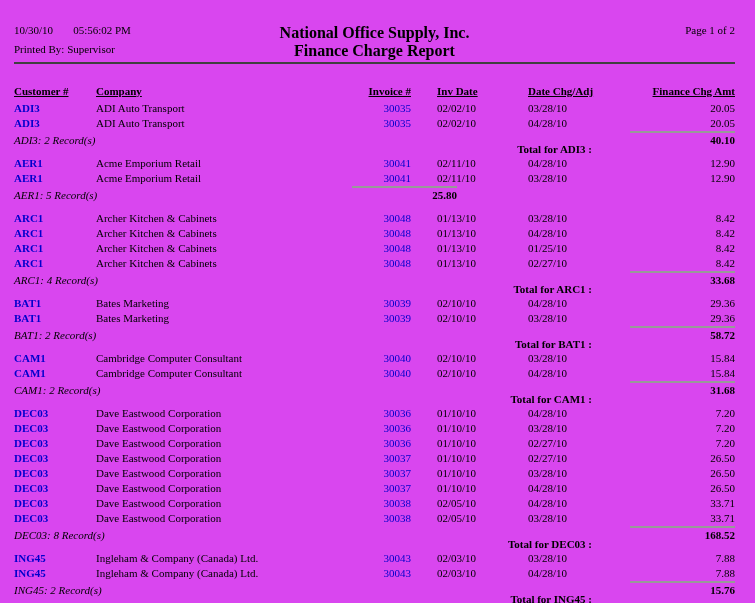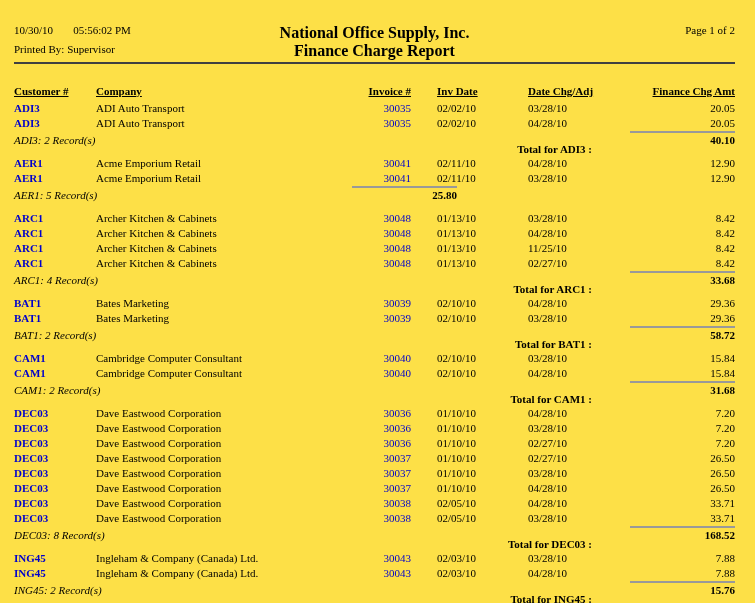--- a/index.html
+++ b/index.html
@@ -1,21 +1,21 @@
 <!DOCTYPE html>
 <html><head>
 <meta charset="utf-8">
 <style>
   * { margin:0; padding:0; box-sizing:border-box; }
   html,body { background:#fff; }
   .page {
     width:755px; height:603px;
     padding:24px 20px 0 14px;
     font-family:"Liberation Serif","DejaVu Serif",serif;
-    font-size:11px; color:#000; background:#fde047;
+    font-size:11px; color:#000; background:#d946ef;
     overflow:hidden; position:relative;
   }
   
   .header-top { position:relative; height:18px; }
   .header-left { position:absolute; left:0; top:0; white-space:nowrap; }
   .header-left .t { margin-left:20px; }
   .company-name { text-align:center; font-weight:bold; font-size:16px; }
   .page-number { position:absolute; right:0; top:0; }
   .header-second { position:relative; height:20px; }
   .printed-by { position:absolute; left:0; top:1px; }
@@ -135,21 +135,21 @@
     <span class="c3 inv-link">30048</span>
     <span class="c4">01/13/10</span>
     <span class="c5">04/28/10</span>
     <span class="c6">8.42</span>
   </div>
         <div class="row">
     <span class="c1 cust-link">ARC1</span>
     <span class="c2">Archer Kitchen &amp; Cabinets</span>
     <span class="c3 inv-link">30048</span>
     <span class="c4">01/13/10</span>
-    <span class="c5">11/25/10</span>
+    <span class="c5">01/25/10</span>
     <span class="c6">8.42</span>
   </div>
         <div class="row">
     <span class="c1 cust-link">ARC1</span>
     <span class="c2">Archer Kitchen &amp; Cabinets</span>
     <span class="c3 inv-link">30048</span>
     <span class="c4">01/13/10</span>
     <span class="c5">02/27/10</span>
     <span class="c6">8.42</span>
   </div>

